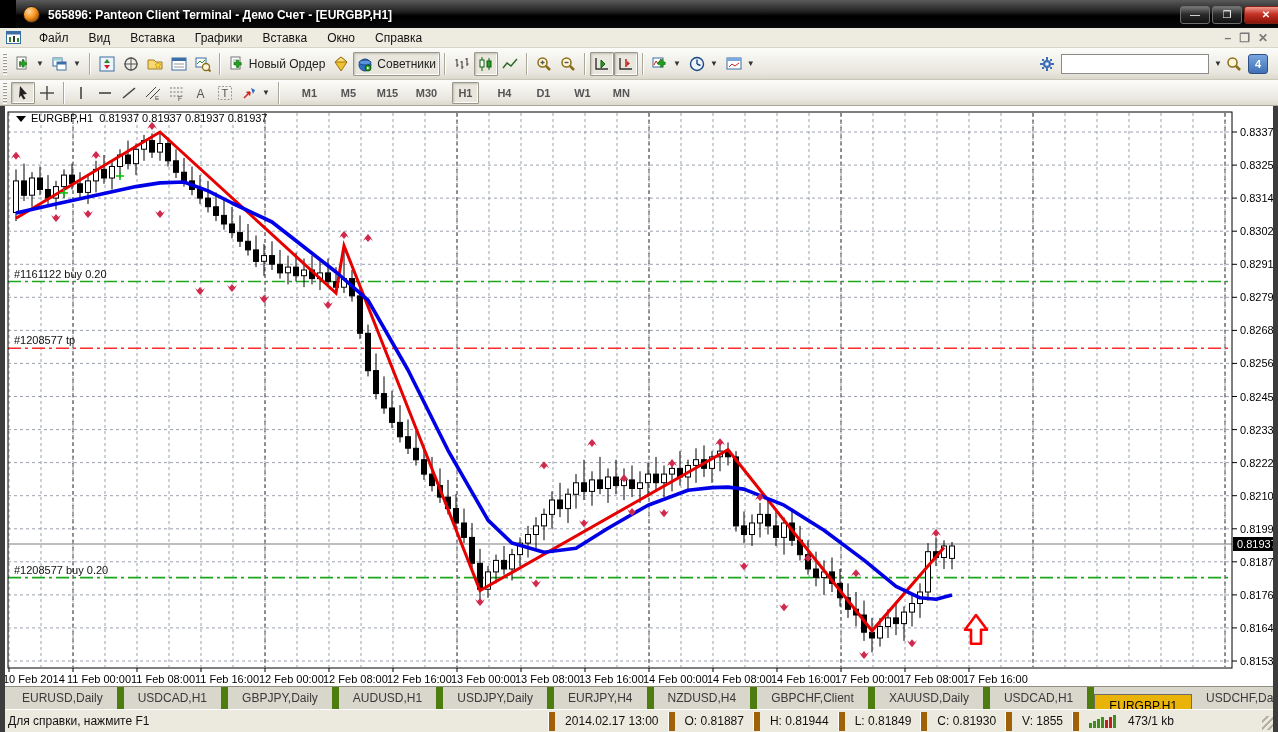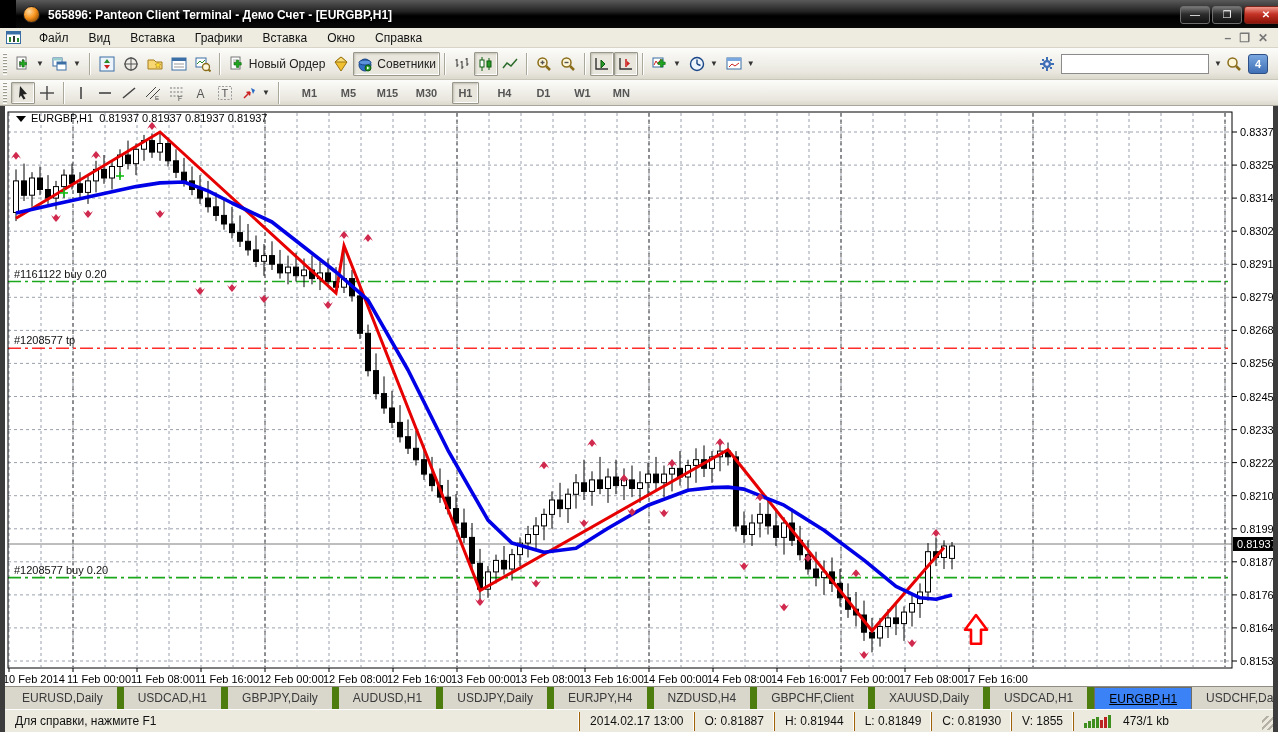--- a/index.html
+++ b/index.html
@@ -57,29 +57,29 @@
   .chart-region { position:absolute; left:0; top:106px; width:1278px; height:580px; background:#fff; }
   .edge { position:absolute; top:106px; width:5px; height:626px; background:#3c3c3c; z-index:5; }
   .edge.left { left:0; } .edge.right { right:0; }
   svg text { font-family:"Liberation Sans",sans-serif; }
 
   
   .tabbar { position:absolute; left:0; top:686px; width:1278px; height:23px; background:#d9d6cc;
     border-top:1px solid #8f8d82; display:flex; align-items:stretch; padding-left:8px; }
   .tab { font-size:12px; color:#3a3a3a; padding:4px 14px 0 14px; border-right:7px solid #4d7c0f;
     white-space:nowrap; }
-  .tab.active { background:#3b82f6; color:#000; border:1px solid #6f6d63; border-bottom:none;
-    margin-top:0; font-weight:normal;text-decoration:underline; }
+  .tab.active { background:#eab308; color:#000; border:1px solid #6f6d63; border-bottom:none;
+    margin-top:7px; font-weight:normal; }
 
   
   .statusbar { position:absolute; left:0; top:709px; width:1278px; height:23px; background:#eceade;
     border-top:1px solid #fff; display:flex; align-items:center; font-size:12px; color:#111; }
   .seg { height:19px; display:flex; align-items:center; padding:0 10px;
-    border-left:1px solid #a16207; box-shadow:-1px 0 0 #fff; white-space:nowrap; }
-  .seg.first { flex:1; border-left:none; box-shadow:none; padding-left:8px;margin-left:7px; }
+    border-left:6px solid #a16207; box-shadow:-1px 0 0 #fff; white-space:nowrap; }
+  .seg.first { flex:1; border-left:none; box-shadow:none; padding-left:8px; }
   .conn-bars { display:flex; align-items:flex-end; gap:1px; margin-right:12px; }
   .conn-bars i { width:3px; background:#3f8f1f; display:block; }
   .conn-bars i.red { background:#b22; }
   .grip-corner { position:absolute; right:2px; bottom:2px; width:14px; height:14px;
     background:repeating-linear-gradient(135deg,transparent 0 3px,#b5b2a5 3px 5px); }
 </style>
 </head>
 <body>
 
 <div class="titlebar">

